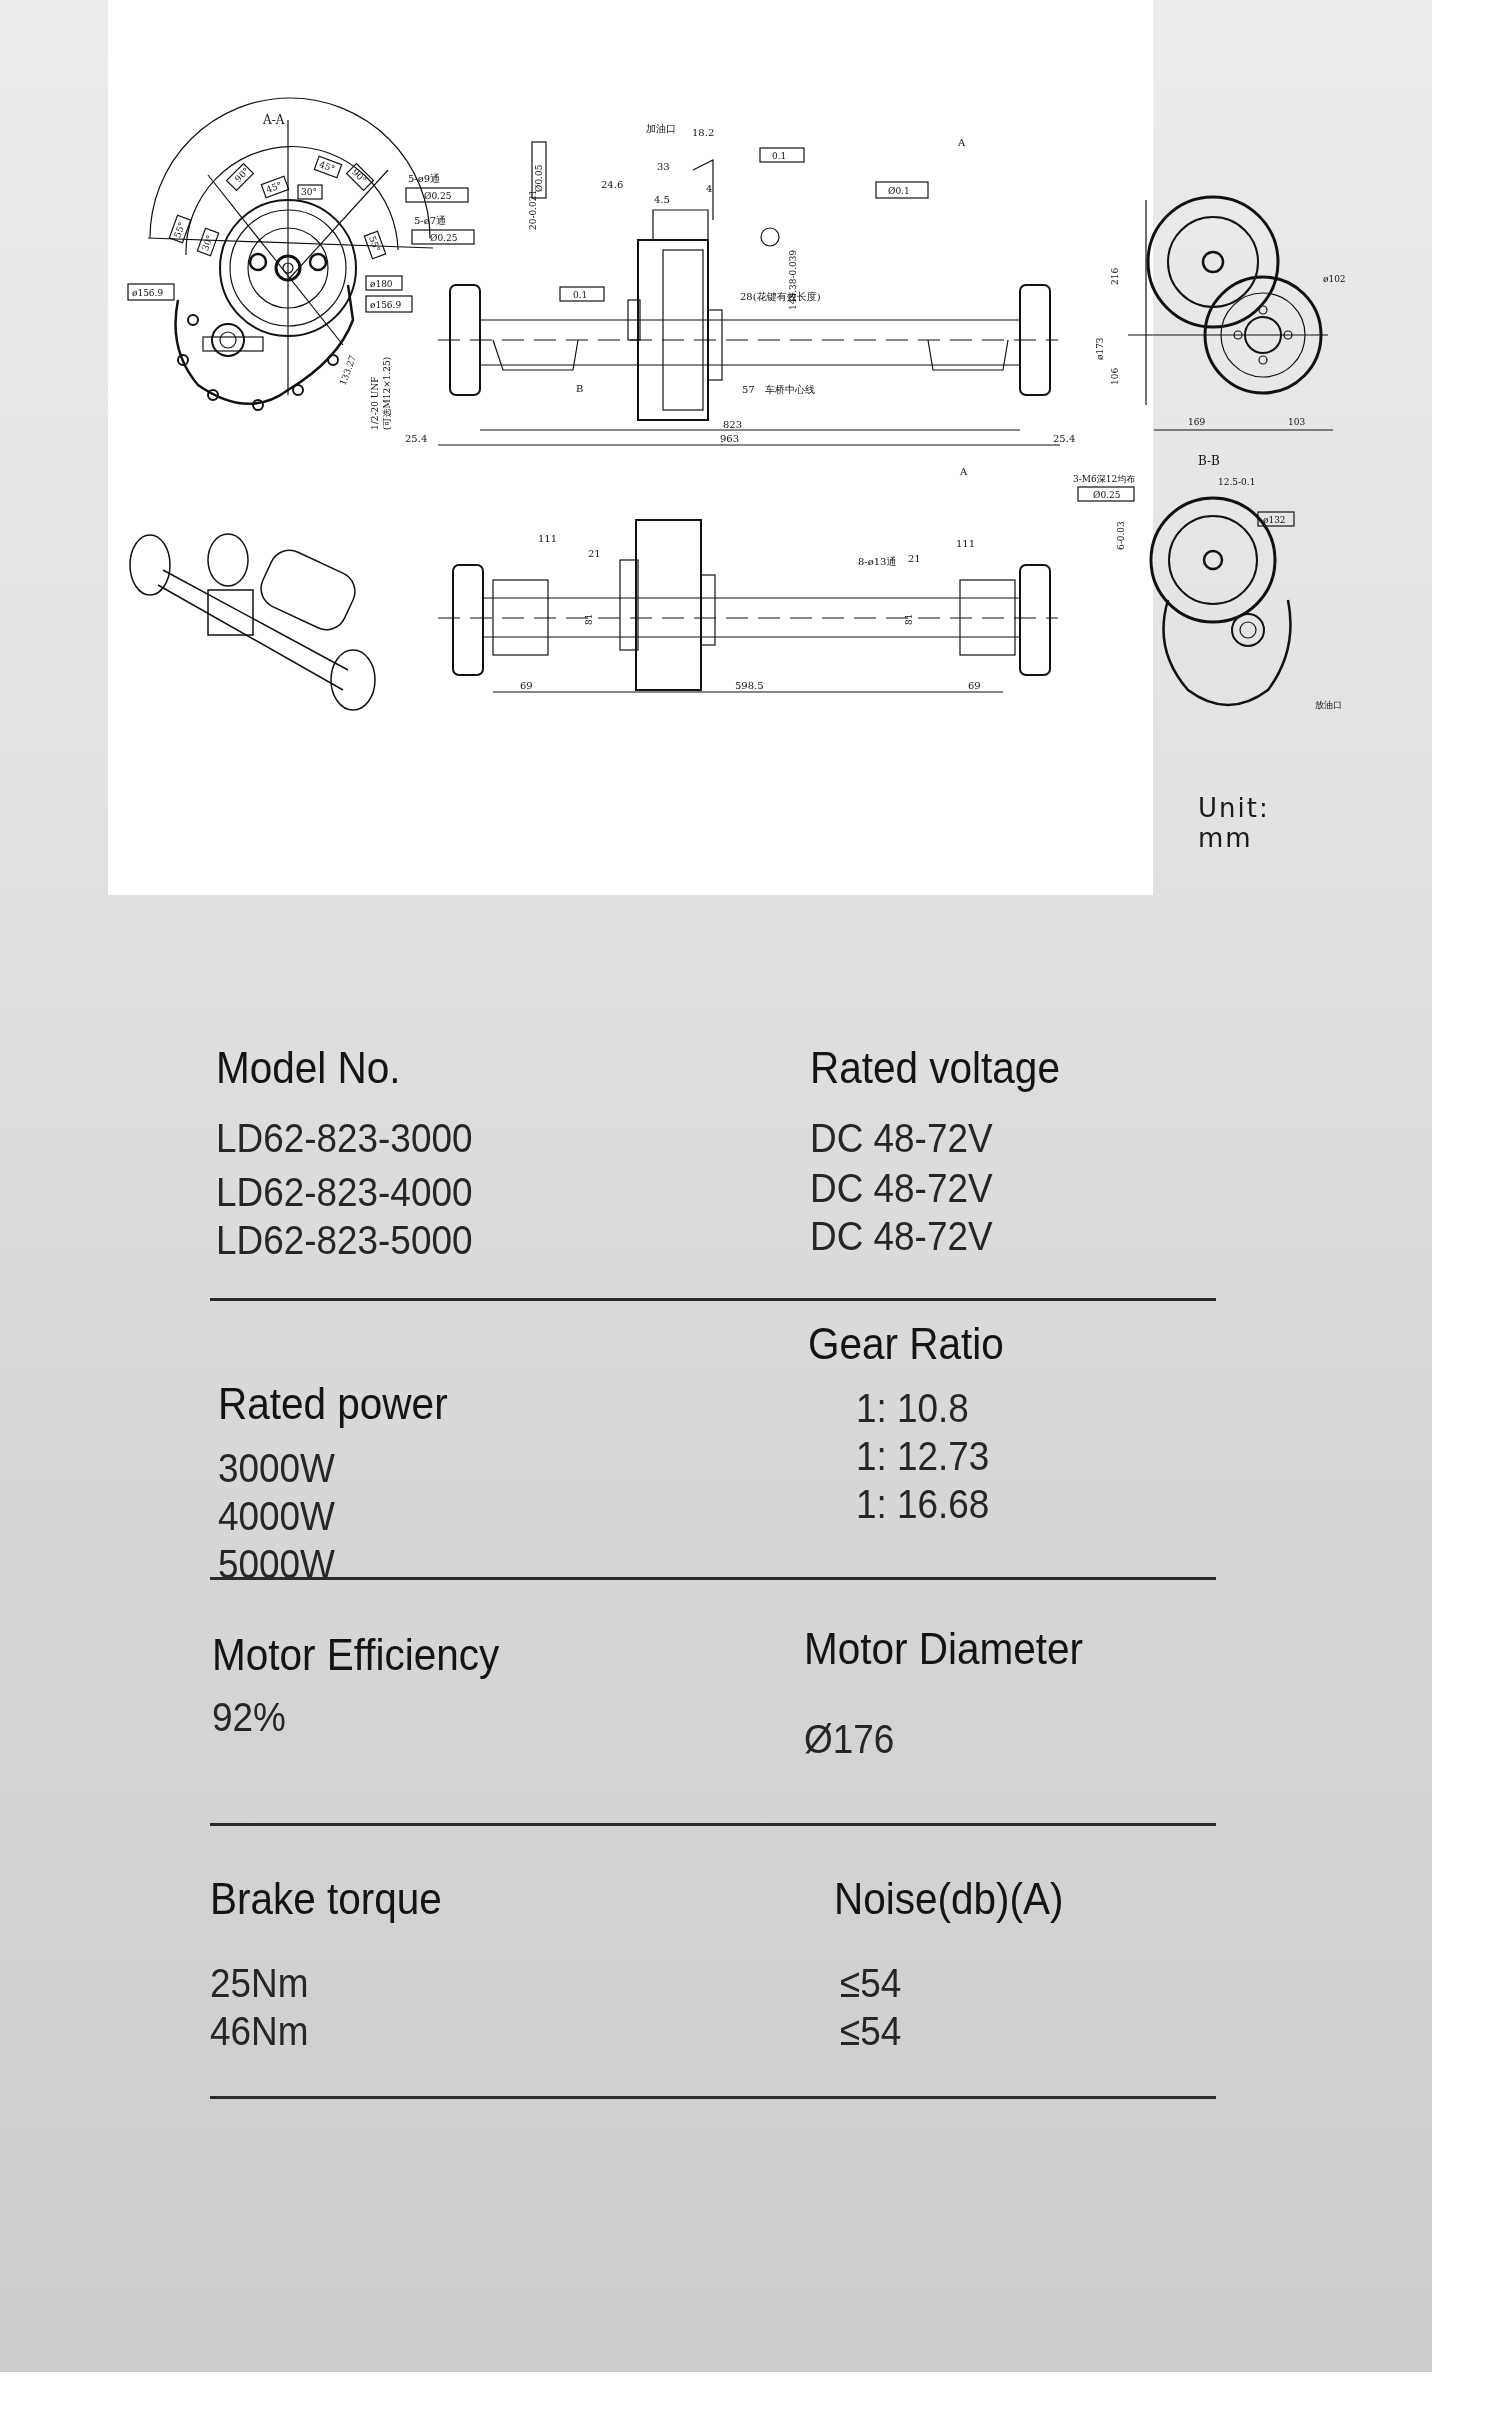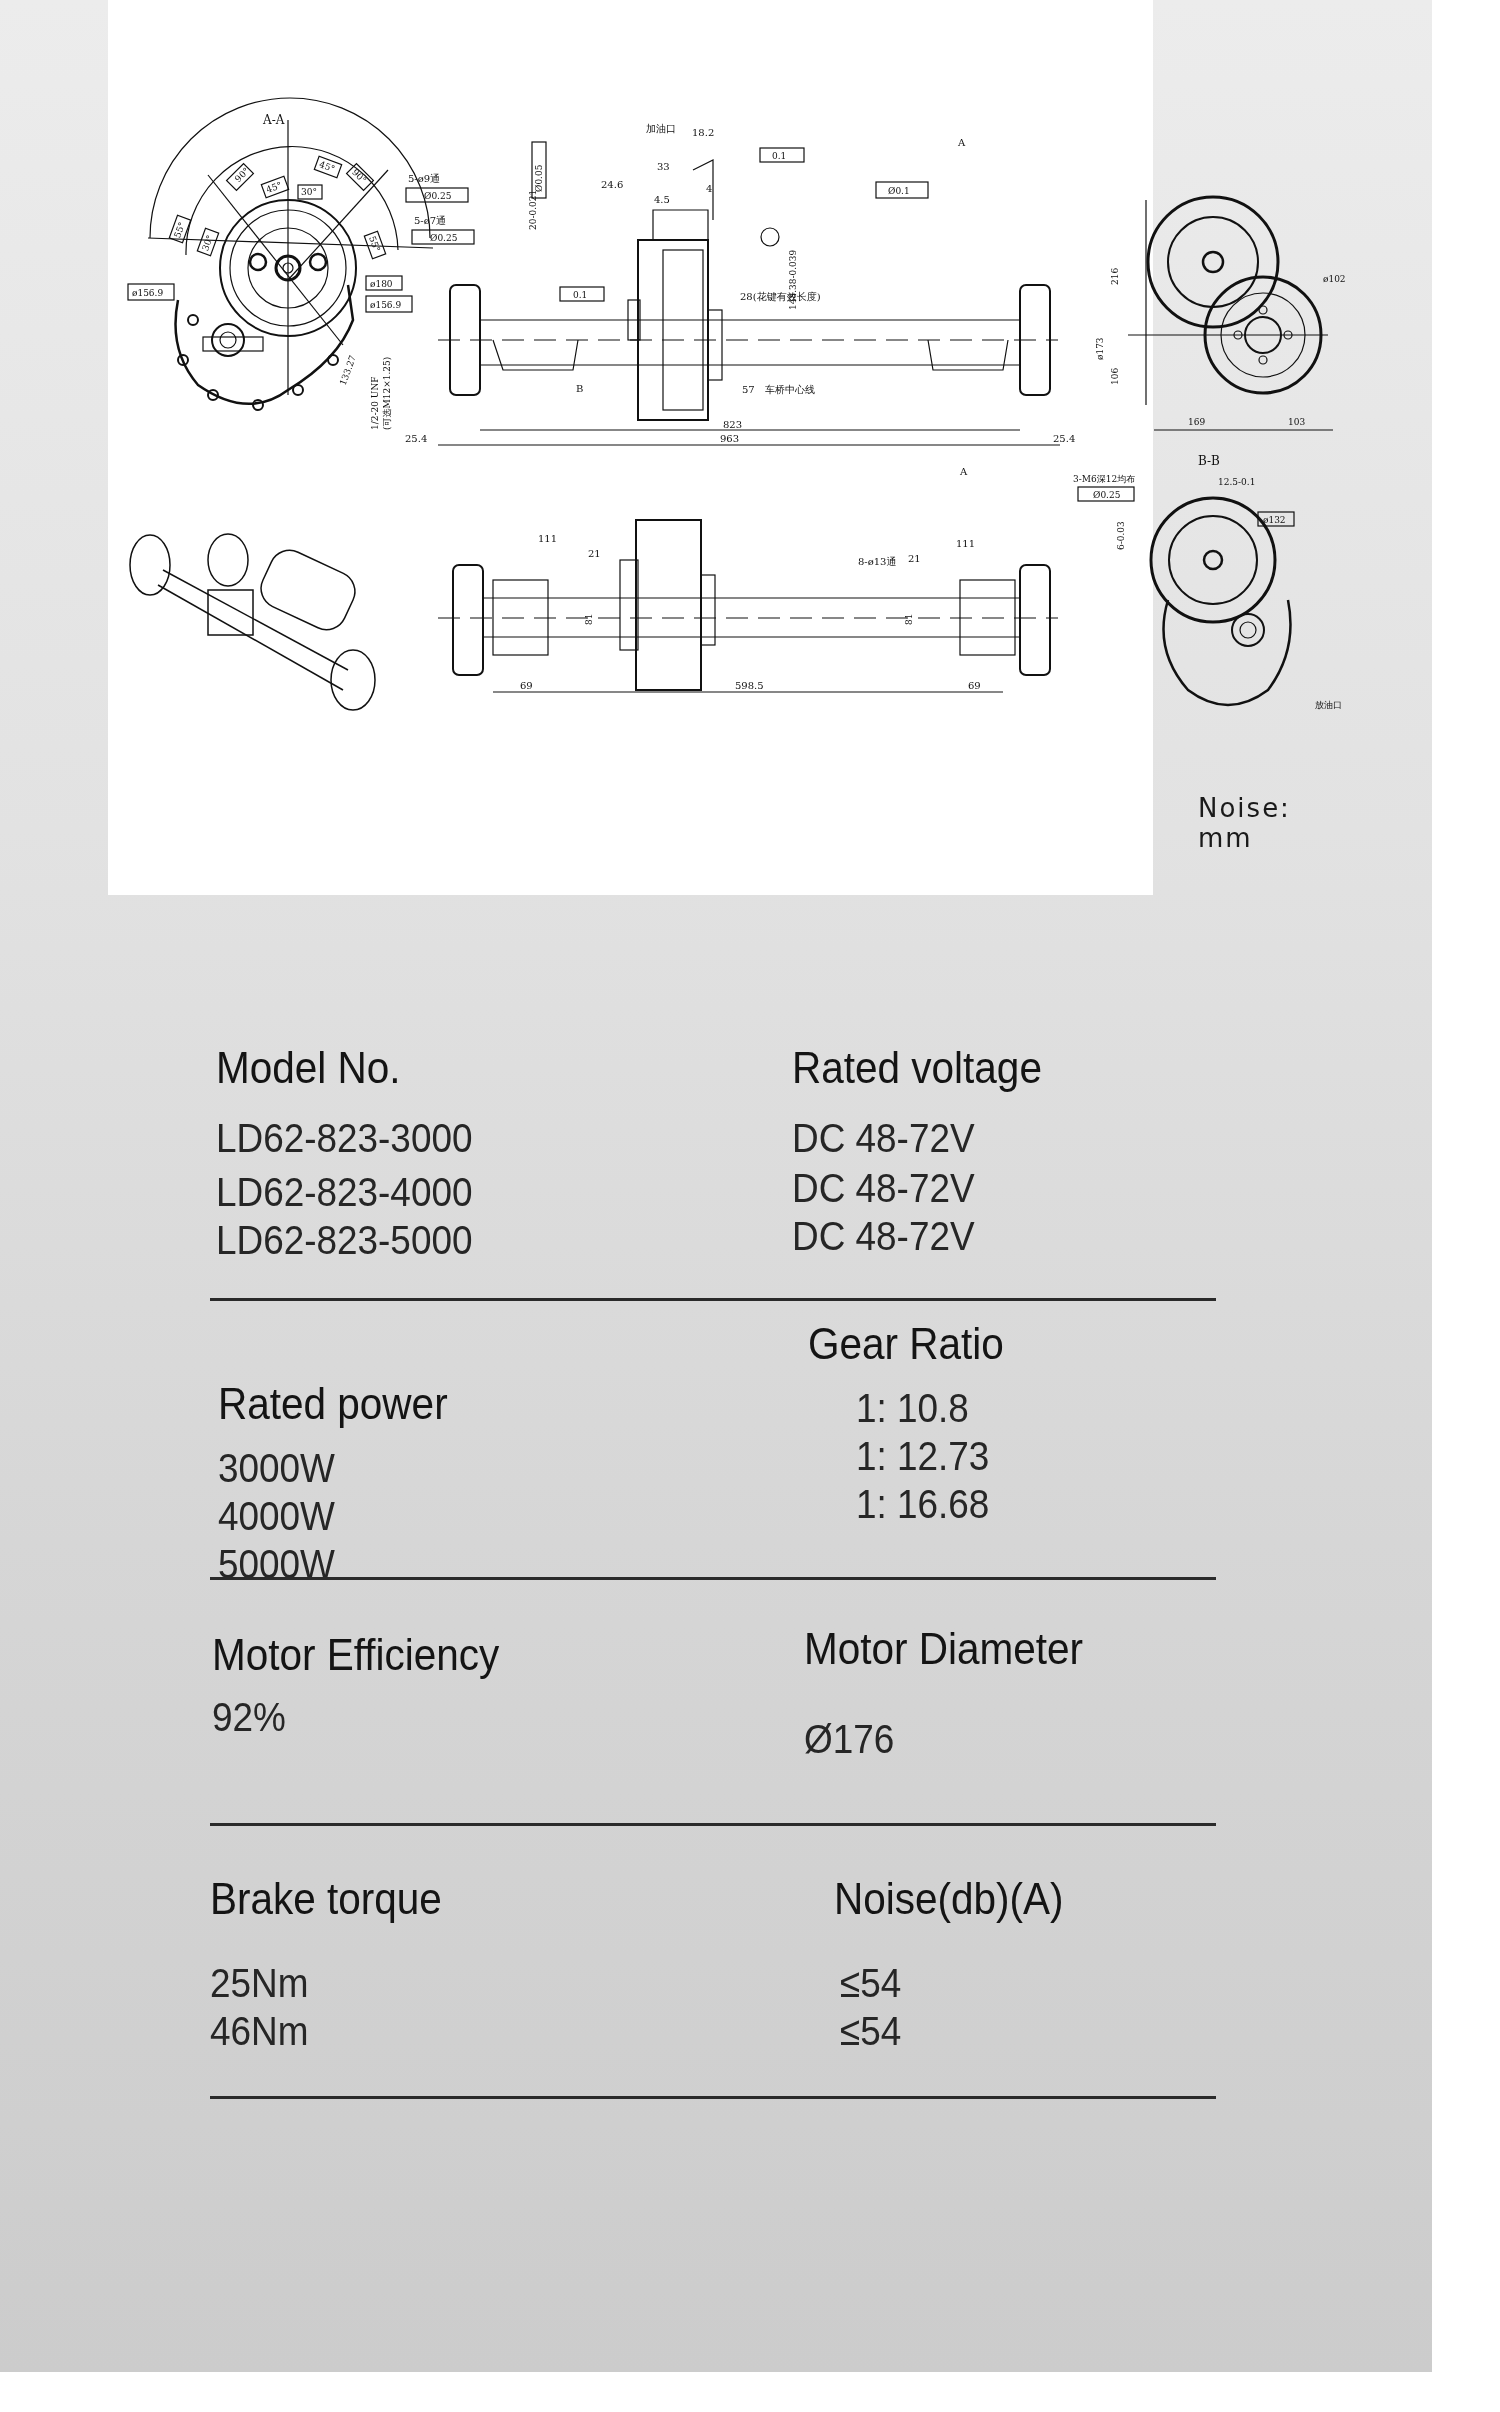--- a/index.html
+++ b/index.html
@@ -215,33 +215,33 @@
       <text x="965" y="482" fill="#111" stroke="none" font-size="9">3-M6深12均布</text>
       <rect x="970" y="487" width="56" height="14"></rect>
       <text x="985" y="498" fill="#111" stroke="none" font-size="9">Ø0.25</text>
       <text x="1110" y="485" fill="#111" stroke="none" font-size="9">12.5-0.1</text>
       <rect x="1150" y="512" width="36" height="14"></rect>
       <text x="1155" y="523" fill="#111" stroke="none" font-size="9">ø132</text>
       <text x="1016" y="550" fill="#111" stroke="none" font-size="9" transform="rotate(-90 1016 550)">6-0.03</text>
       <text x="1207" y="708" fill="#111" stroke="none" font-size="9">放油口</text>
     </g>
   </svg>
-  <div class="unit-label">Noise: mm</div>
+  <div class="unit-label">Unit: mm</div>
 </div>
 
 <div class="spec-block" style="top:1045px;">
   <div class="spec-col" style="left:6px;">
     <div class="spec-title">Model No.</div>
     <div class="spec-values" style="margin-top:24px;">
       <div class="spec-value">LD62-823-3000</div>
       <div class="spec-value" style="margin-top:6px;">LD62-823-4000</div>
       <div class="spec-value">LD62-823-5000</div>
     </div>
   </div>
-  <div class="spec-col" style="left:582px;">
+  <div class="spec-col" style="left:600px;">
     <div class="spec-title">Rated voltage</div>
     <div class="spec-values" style="margin-top:24px;">
       <div class="spec-value">DC 48-72V</div>
       <div class="spec-value" style="margin-top:2px;">DC 48-72V</div>
       <div class="spec-value">DC 48-72V</div>
     </div>
   </div>
 </div>
 <div class="divider" style="top:1298px;"></div>
 

